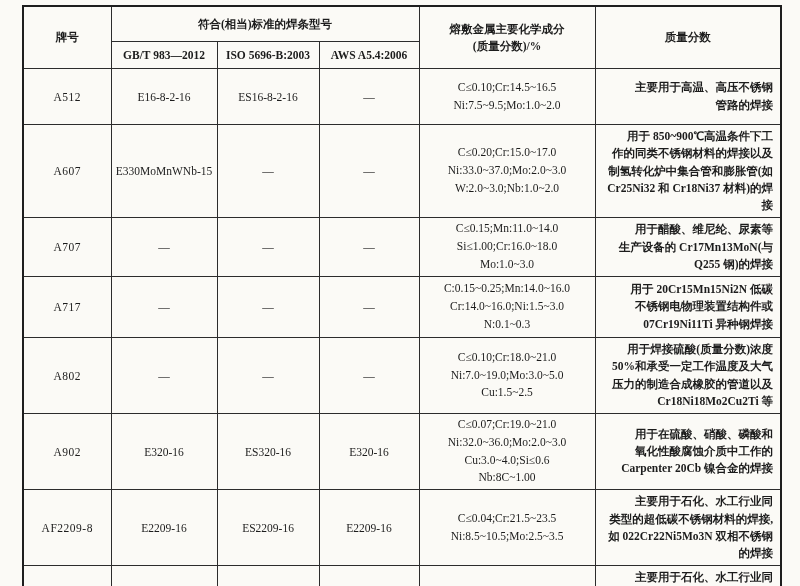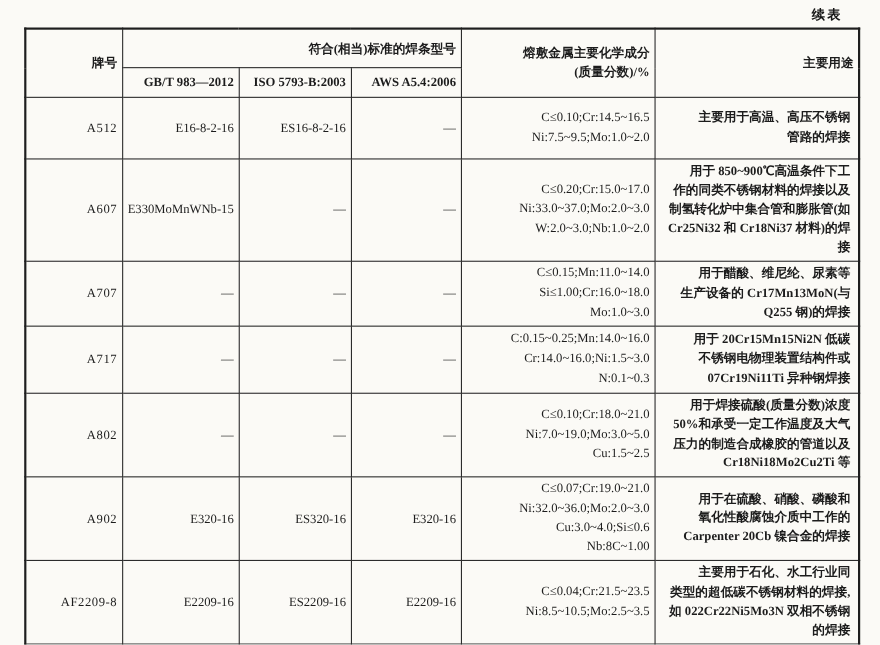--- a/index.html
+++ b/index.html
@@ -25,21 +25,21 @@
     border-collapse:collapse;
     table-layout:fixed;
     width:758px;
     border:2px solid #1e1e1e;
     background:#fbfaf6;
   }
   .doc th,.doc td{
     border:1px solid #2c2c2c;
     font-size:11.5px;
     padding:2px 4px;
-    text-align:right;
+    text-align:center;
     vertical-align:middle;
     font-weight:normal;
     color:#1c1c1c;
   }
   .doc thead th{font-weight:bold;font-size:11.5px;}
   .doc thead tr.h1 th{height:30px;}
   .doc thead tr.h2 th{height:22px;}
   .chem-head div{line-height:1.45;}
   td.c-brand{letter-spacing:0.5px;}
   td.c-chem div{line-height:1.55;white-space:nowrap;}
@@ -51,44 +51,43 @@
     line-height:1.5;
   }
   tbody tr:last-child td{border-bottom:2px solid #1e1e1e;}
   .dash{font-weight:normal;}
 </style>
 </head>
 <body>
 
 <div class="sheet">
 
-  <div class="continued">续表</div>
 
   <table class="doc">
     <colgroup>
       <col style="width:88px">
       <col style="width:106px">
       <col style="width:102px">
       <col style="width:100px">
       <col style="width:176px">
       <col style="width:186px">
     </colgroup>
     <thead>
       <tr class="h1">
         <th rowspan="2">牌号</th>
         <th colspan="3">符合(相当)标准的焊条型号</th>
         <th rowspan="2" class="chem-head">
           <div>熔敷金属主要化学成分</div>
           <div>(质量分数)/%</div>
         </th>
-        <th rowspan="2">主要用途</th>
+        <th rowspan="2">质量分数</th>
       </tr>
       <tr class="h2">
         <th>GB/T 983—2012</th>
-        <th>ISO 5793-B:2003</th>
+        <th>ISO 5696-B:2003</th>
         <th>AWS A5.4:2006</th>
       </tr>
     </thead>
     <tbody id="table-body">
         <tr style="height: 56px;">
       <td class="c-brand">A512</td>
       <td class="c-std">E16-8-2-16</td>
       <td class="c-std">ES16-8-2-16</td>
       <td class="c-std dash">—</td>
       <td class="c-chem">

